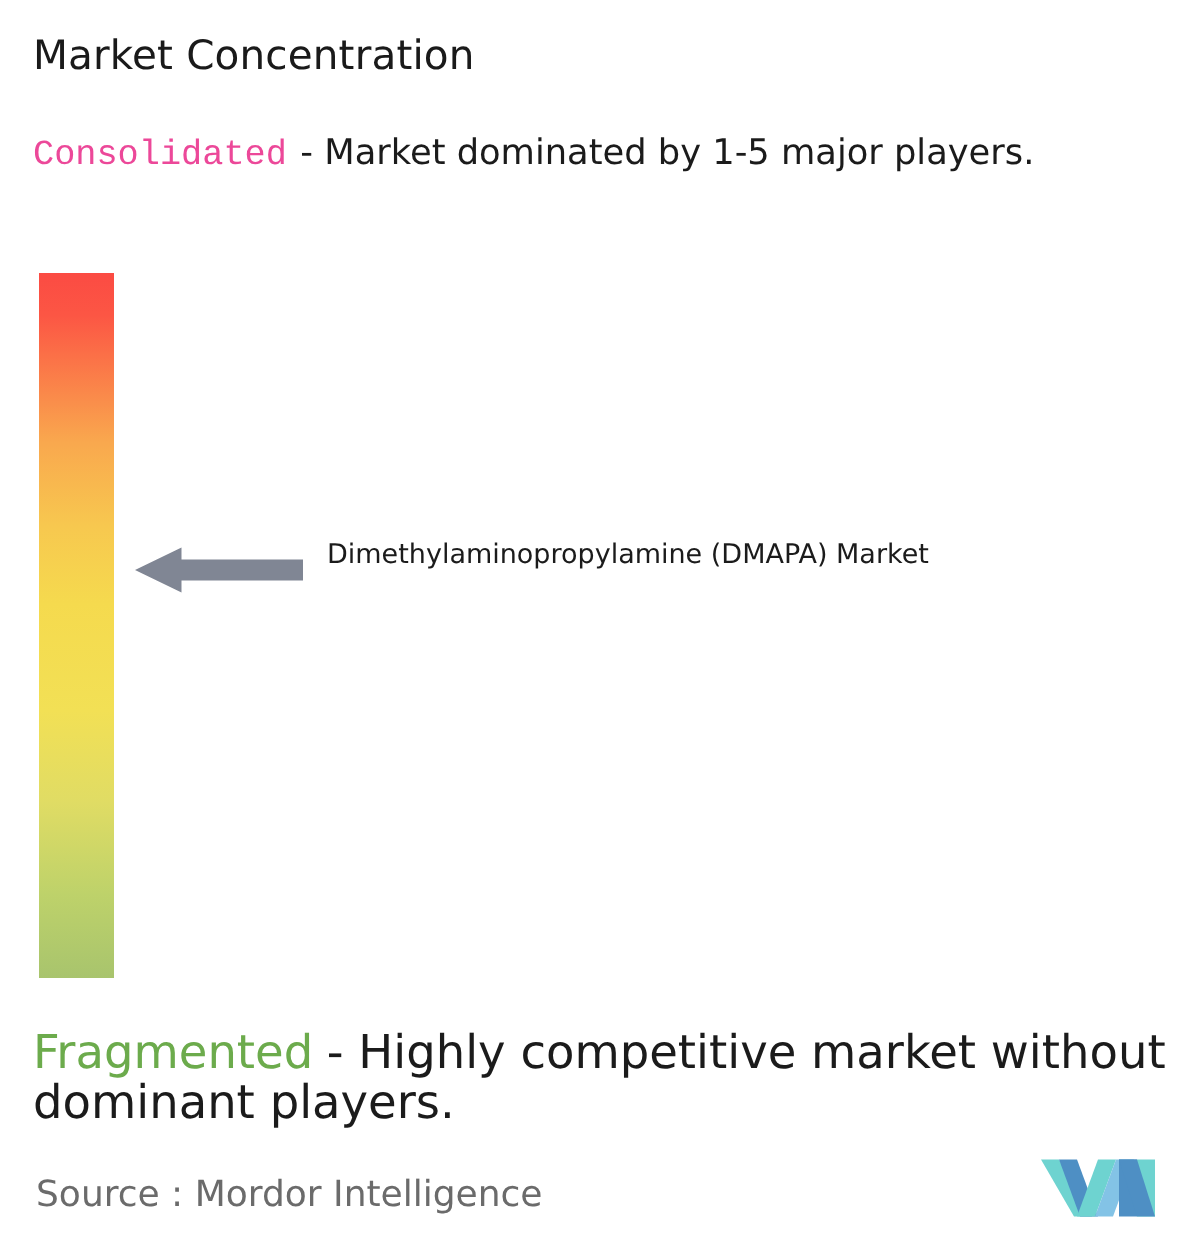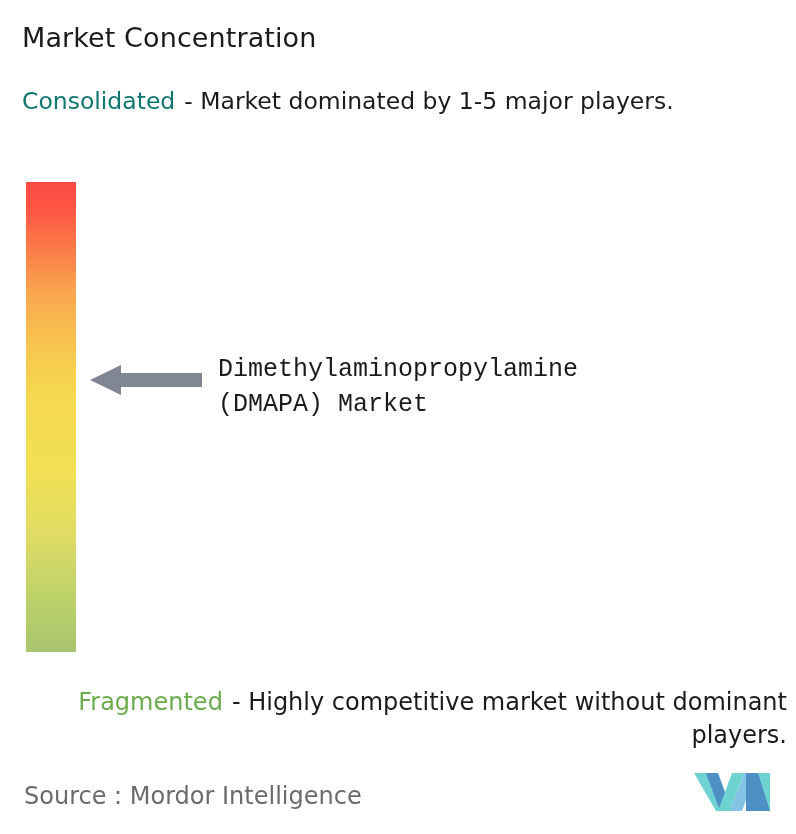--- a/index.html
+++ b/index.html
@@ -40,21 +40,22 @@
   .caption-top {
     position: absolute;
     left: 22px;
     top: 85px;
     width: 750px;
     font-size: 23.5px;
     line-height: 33px;
     color: #1b1b1b;
   }
   .term-consolidated {
-    color: #0f766e;
+    color: #ec4899;
+    font-family: Liberation Mono, monospace;
   }
   .term-fragmented {
     color: #6cab4c;
   }
   .caption-gap {
     display: inline-block;
     width: 9px;
   }
 
   
@@ -91,37 +92,35 @@
     left: 0;
     top: 11px;
     width: 112px;
     height: 34px;
   }
   .pointer-label {
     position: absolute;
     left: 128px;
     top: 0px;
     width: 404px;
-    font-size: 25px;
+    font-size: 18px;
     line-height: 35px;
     color: #1b1b1b;
     word-break: break-all;
-    font-family: Liberation Mono, monospace;
   }
 
   
   .caption-bottom {
     position: absolute;
     left: 22px;
     top: 686px;
     width: 765px;
-    font-size: 24px;
+    font-size: 31px;
     line-height: 33px;
     color: #1b1b1b;
-    text-align: right;
   }
 
   
   .footer-source {
     position: absolute;
     left: 24px;
     top: 781px;
     font-size: 24px;
     line-height: 30px;
     color: #6b6b6b;

